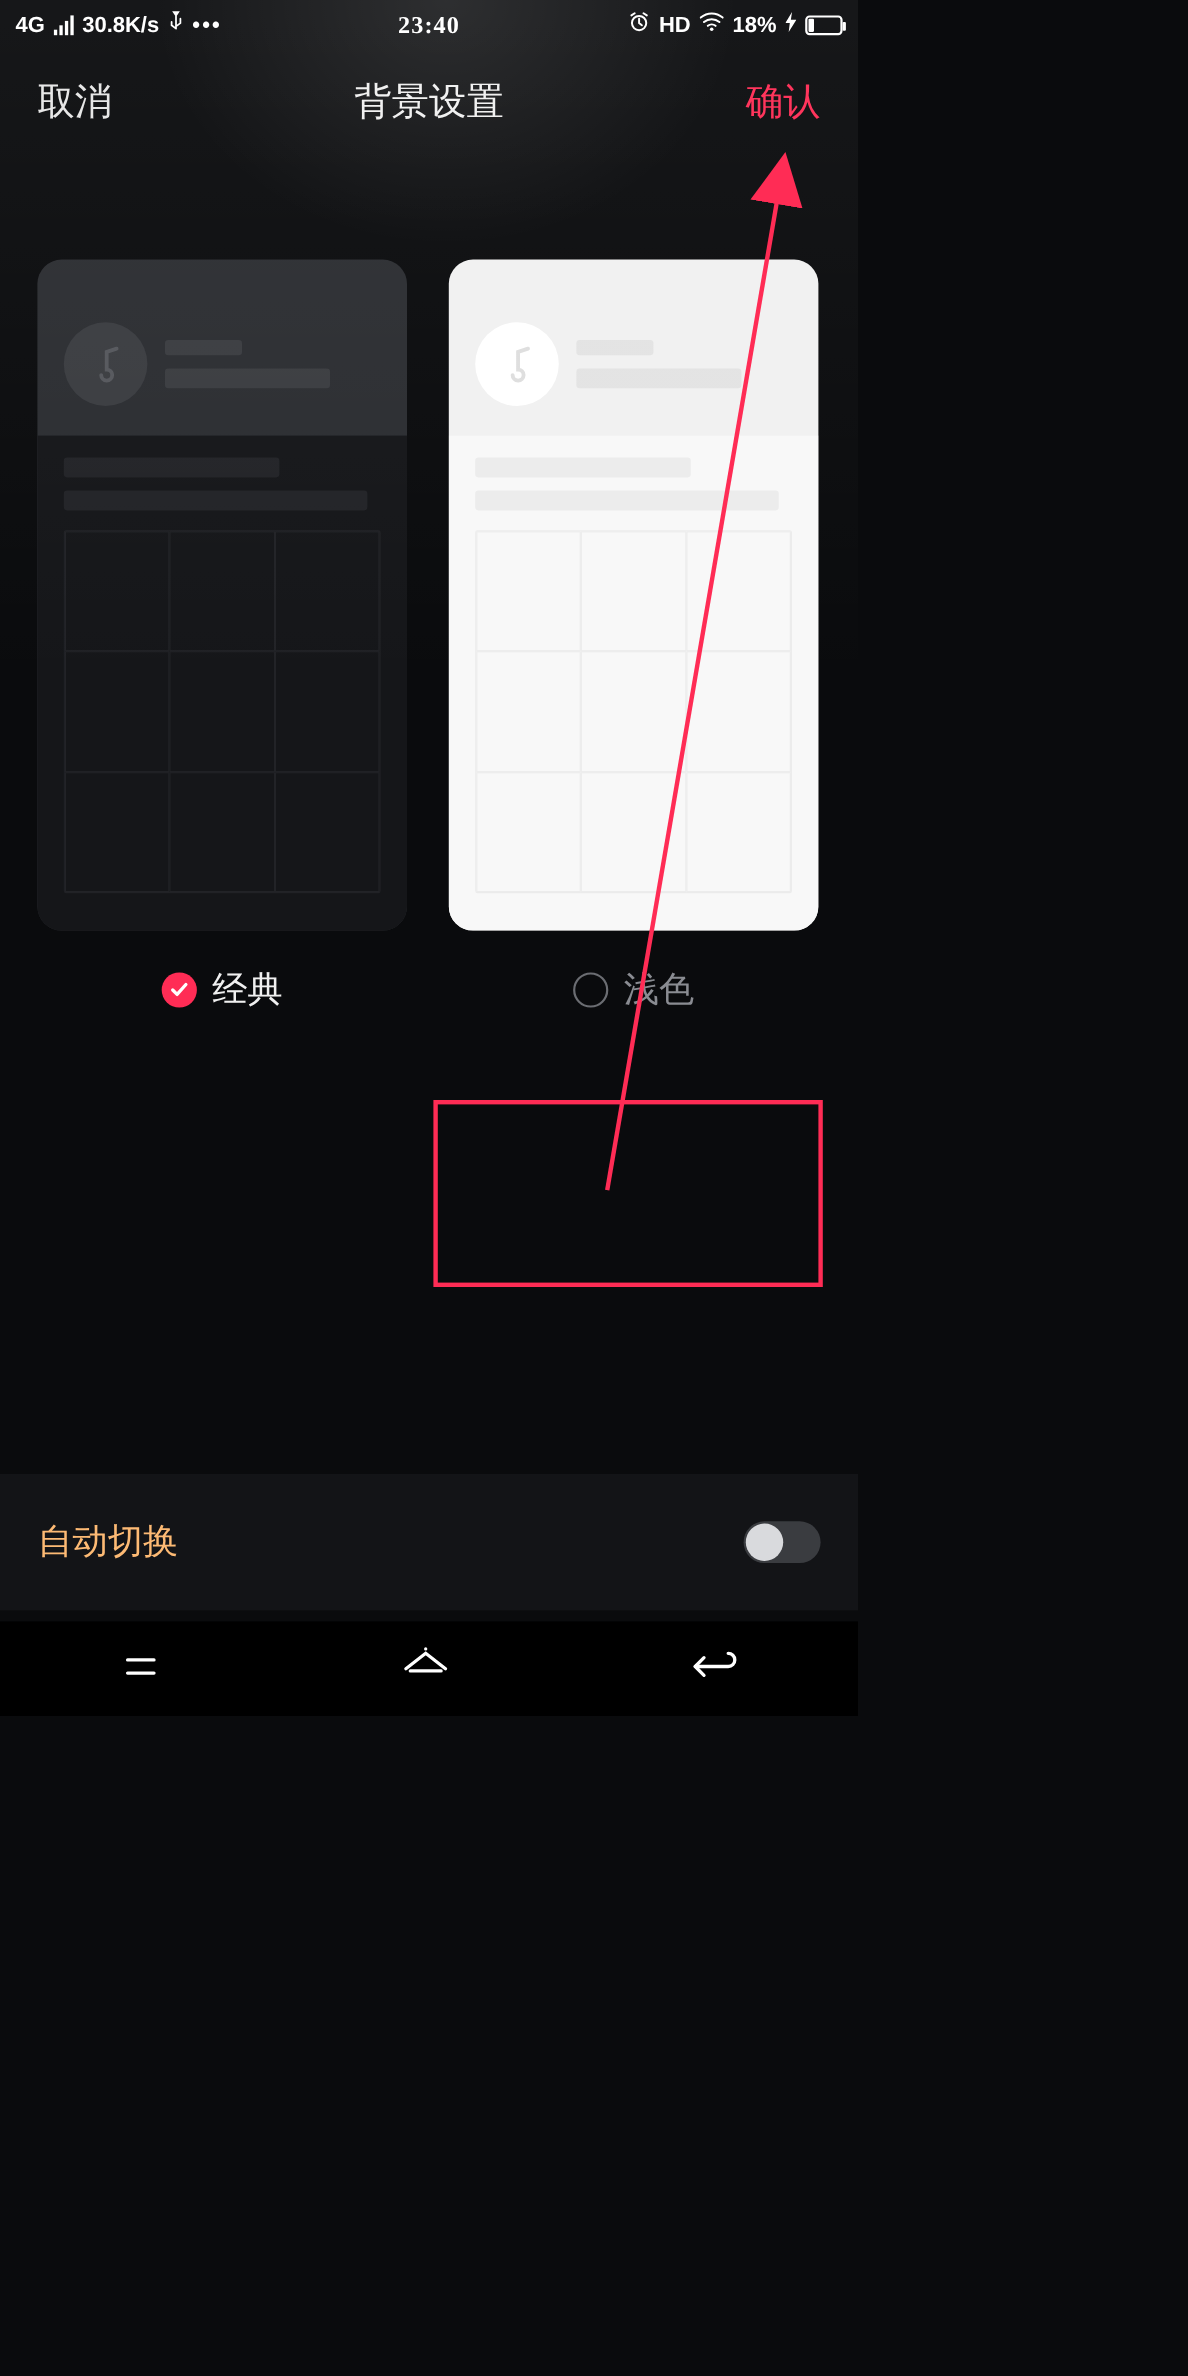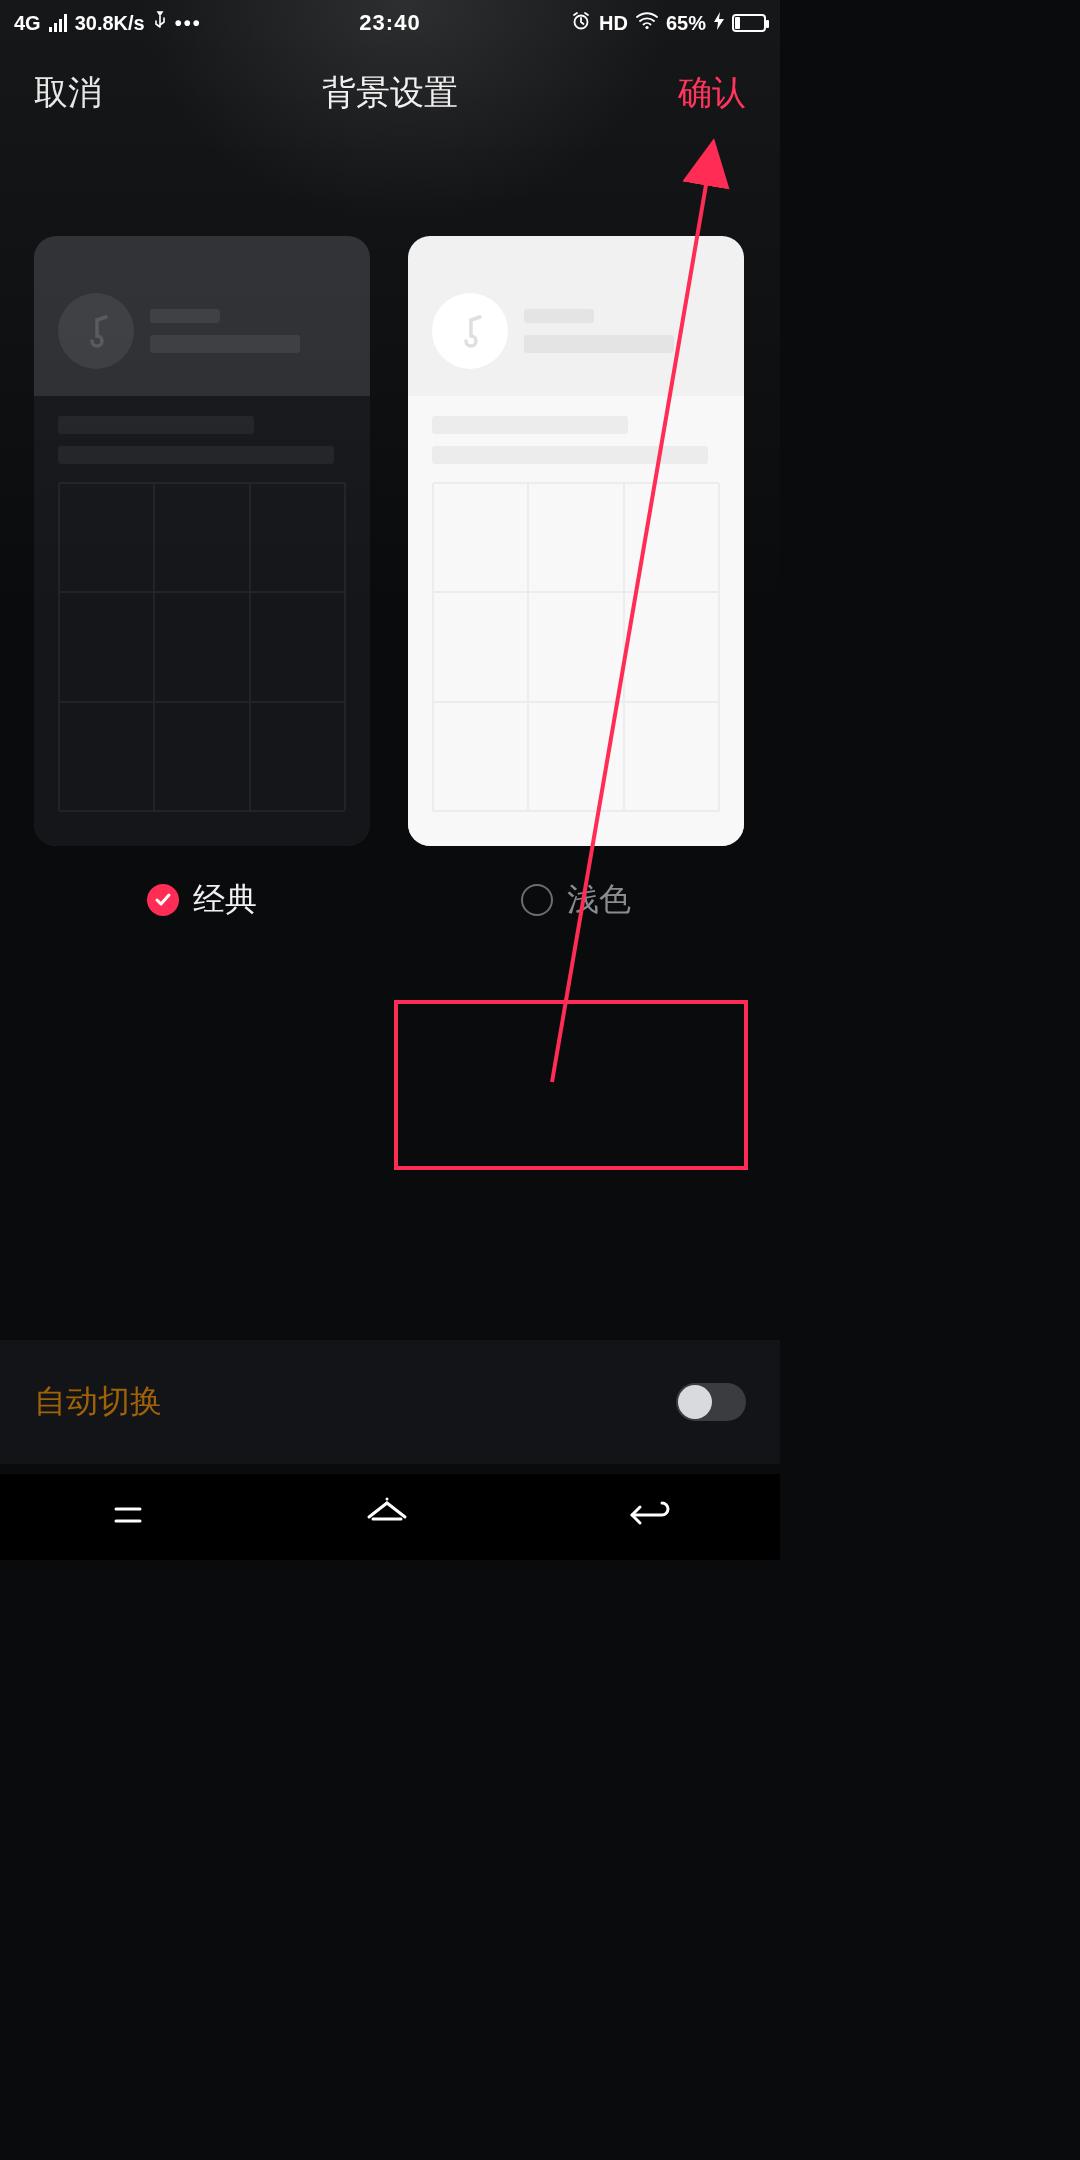--- a/index.html
+++ b/index.html
@@ -24,21 +24,21 @@
   .status {
     position: relative;
     height: 46px;
     display: flex; align-items: center; justify-content: space-between;
     padding: 0 14px;
     font-size: 20px; font-weight: 600;
   }
   .status .left, .status .right { display: flex; align-items: center; gap: 8px; }
   .status .center {
     position: absolute; left: 50%; transform: translateX(-50%);
-    font-size: 22px; font-weight: 700; letter-spacing: 1px;
+    font-size: 22px; font-weight: 700; letter-spacing: 1px; font-family: Liberation Serif, serif;
   }
   .sig { display:inline-flex; align-items:flex-end; gap:2px; height:18px; }
   .sig b{ width:3px; background:#fff; display:block; }
   .sig b:nth-child(1){height:5px}.sig b:nth-child(2){height:9px}
   .sig b:nth-child(3){height:13px}.sig b:nth-child(4){height:18px}
   .dots3 { letter-spacing: 2px; }
   .wifi, .usb, .alarm { display:inline-block; }
   .batt {
     width: 34px; height: 18px; border: 2px solid #fff; border-radius: 4px; position: relative;
   }
@@ -111,21 +111,21 @@
   }
   .annot-arrow{
     position:absolute; left:0; top:0; pointer-events:none;
   }
 
   
   .auto-row{
     position:absolute; left:0; right:0; top:1340px;
     background:#131417; padding: 40px 34px;
     display:flex; align-items:center; justify-content:space-between;
-    font-size: 32px; color:#a16207;
+    font-size: 32px; color:#fdba74;
   }
   .switch{
     width:70px; height:38px; border-radius:20px; background:#3a3c40; position:relative;
   }
   .switch i{
     position:absolute; left:2px; top:2px; width:34px; height:34px; border-radius:50%; background:#d9dadd;
   }
 
   
   .nav{
@@ -164,21 +164,21 @@
           <path d="M10 7v4l2.5 2M3 4l3-2M17 4l-3-2" stroke="#fff" stroke-width="1.8" fill="none" stroke-linecap="round"></path>
         </svg>
     </span>
     <span>HD</span>
     <span class="wifi">
       <svg width="22" height="18" viewBox="0 0 22 18">
           <path d="M1 5c6-5 14-5 20 0M4 9c4-3.4 10-3.4 14 0M7.5 12.5c2-1.8 5-1.8 7 0" stroke="#fff" stroke-width="1.8" fill="none" stroke-linecap="round"></path>
           <circle cx="11" cy="15.5" r="1.6" fill="#fff"></circle>
         </svg>
     </span>
-    <span>65%</span>
+    <span>18%</span>
     <span>
       <svg width="10" height="18" viewBox="0 0 10 18">
           <path d="M6 0 0 10h4l-1 8 7-11H5z" fill="#fff"></path>
         </svg>
     </span>
     <span class="batt">
         <i></i>
       </span>
   </div>
 </div>

